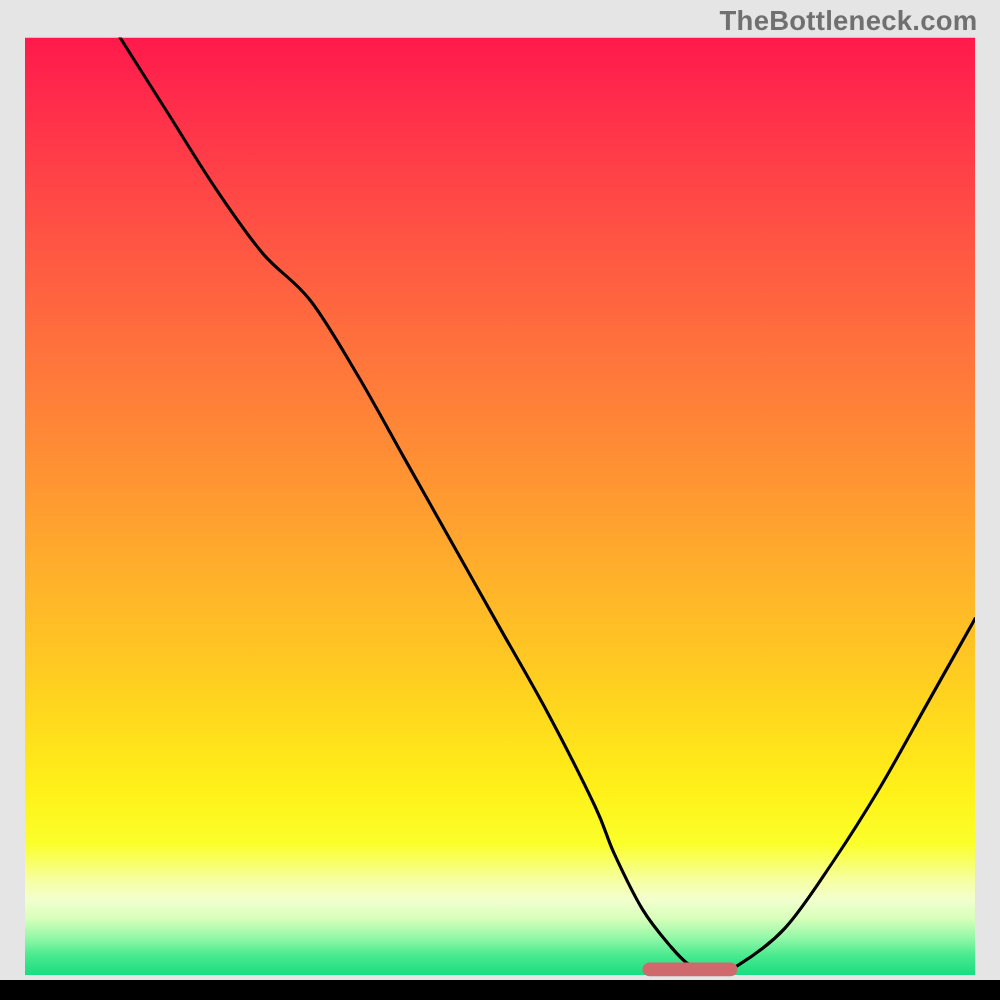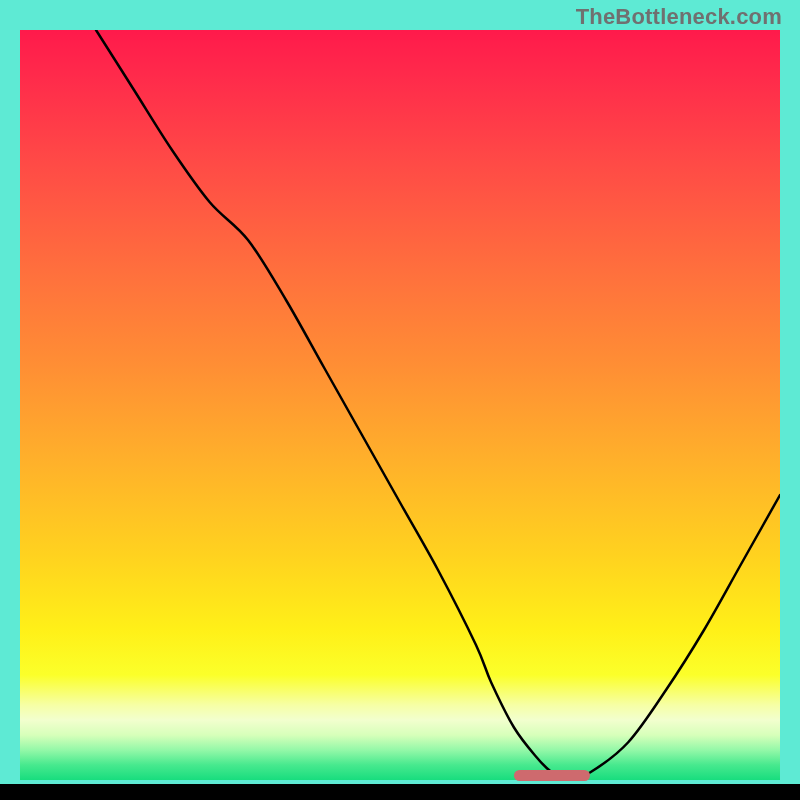--- a/index.html
+++ b/index.html
@@ -8,21 +8,21 @@
     width: 800px;
     height: 800px;
     background: #000;
     overflow: hidden;
     font-family: Arial, Helvetica, sans-serif;
   }
   .frame {
     position: relative;
     width: 800px;
     height: 784px;
-    background: #5eead4;
+    background: #e5e5e5;
   }
   .watermark {
     position: absolute;
     top: 4px;
     right: 18px;
     color: #707070;
     font-size: 22px;
     font-weight: 600;
     letter-spacing: 0.2px;
     z-index: 10;

